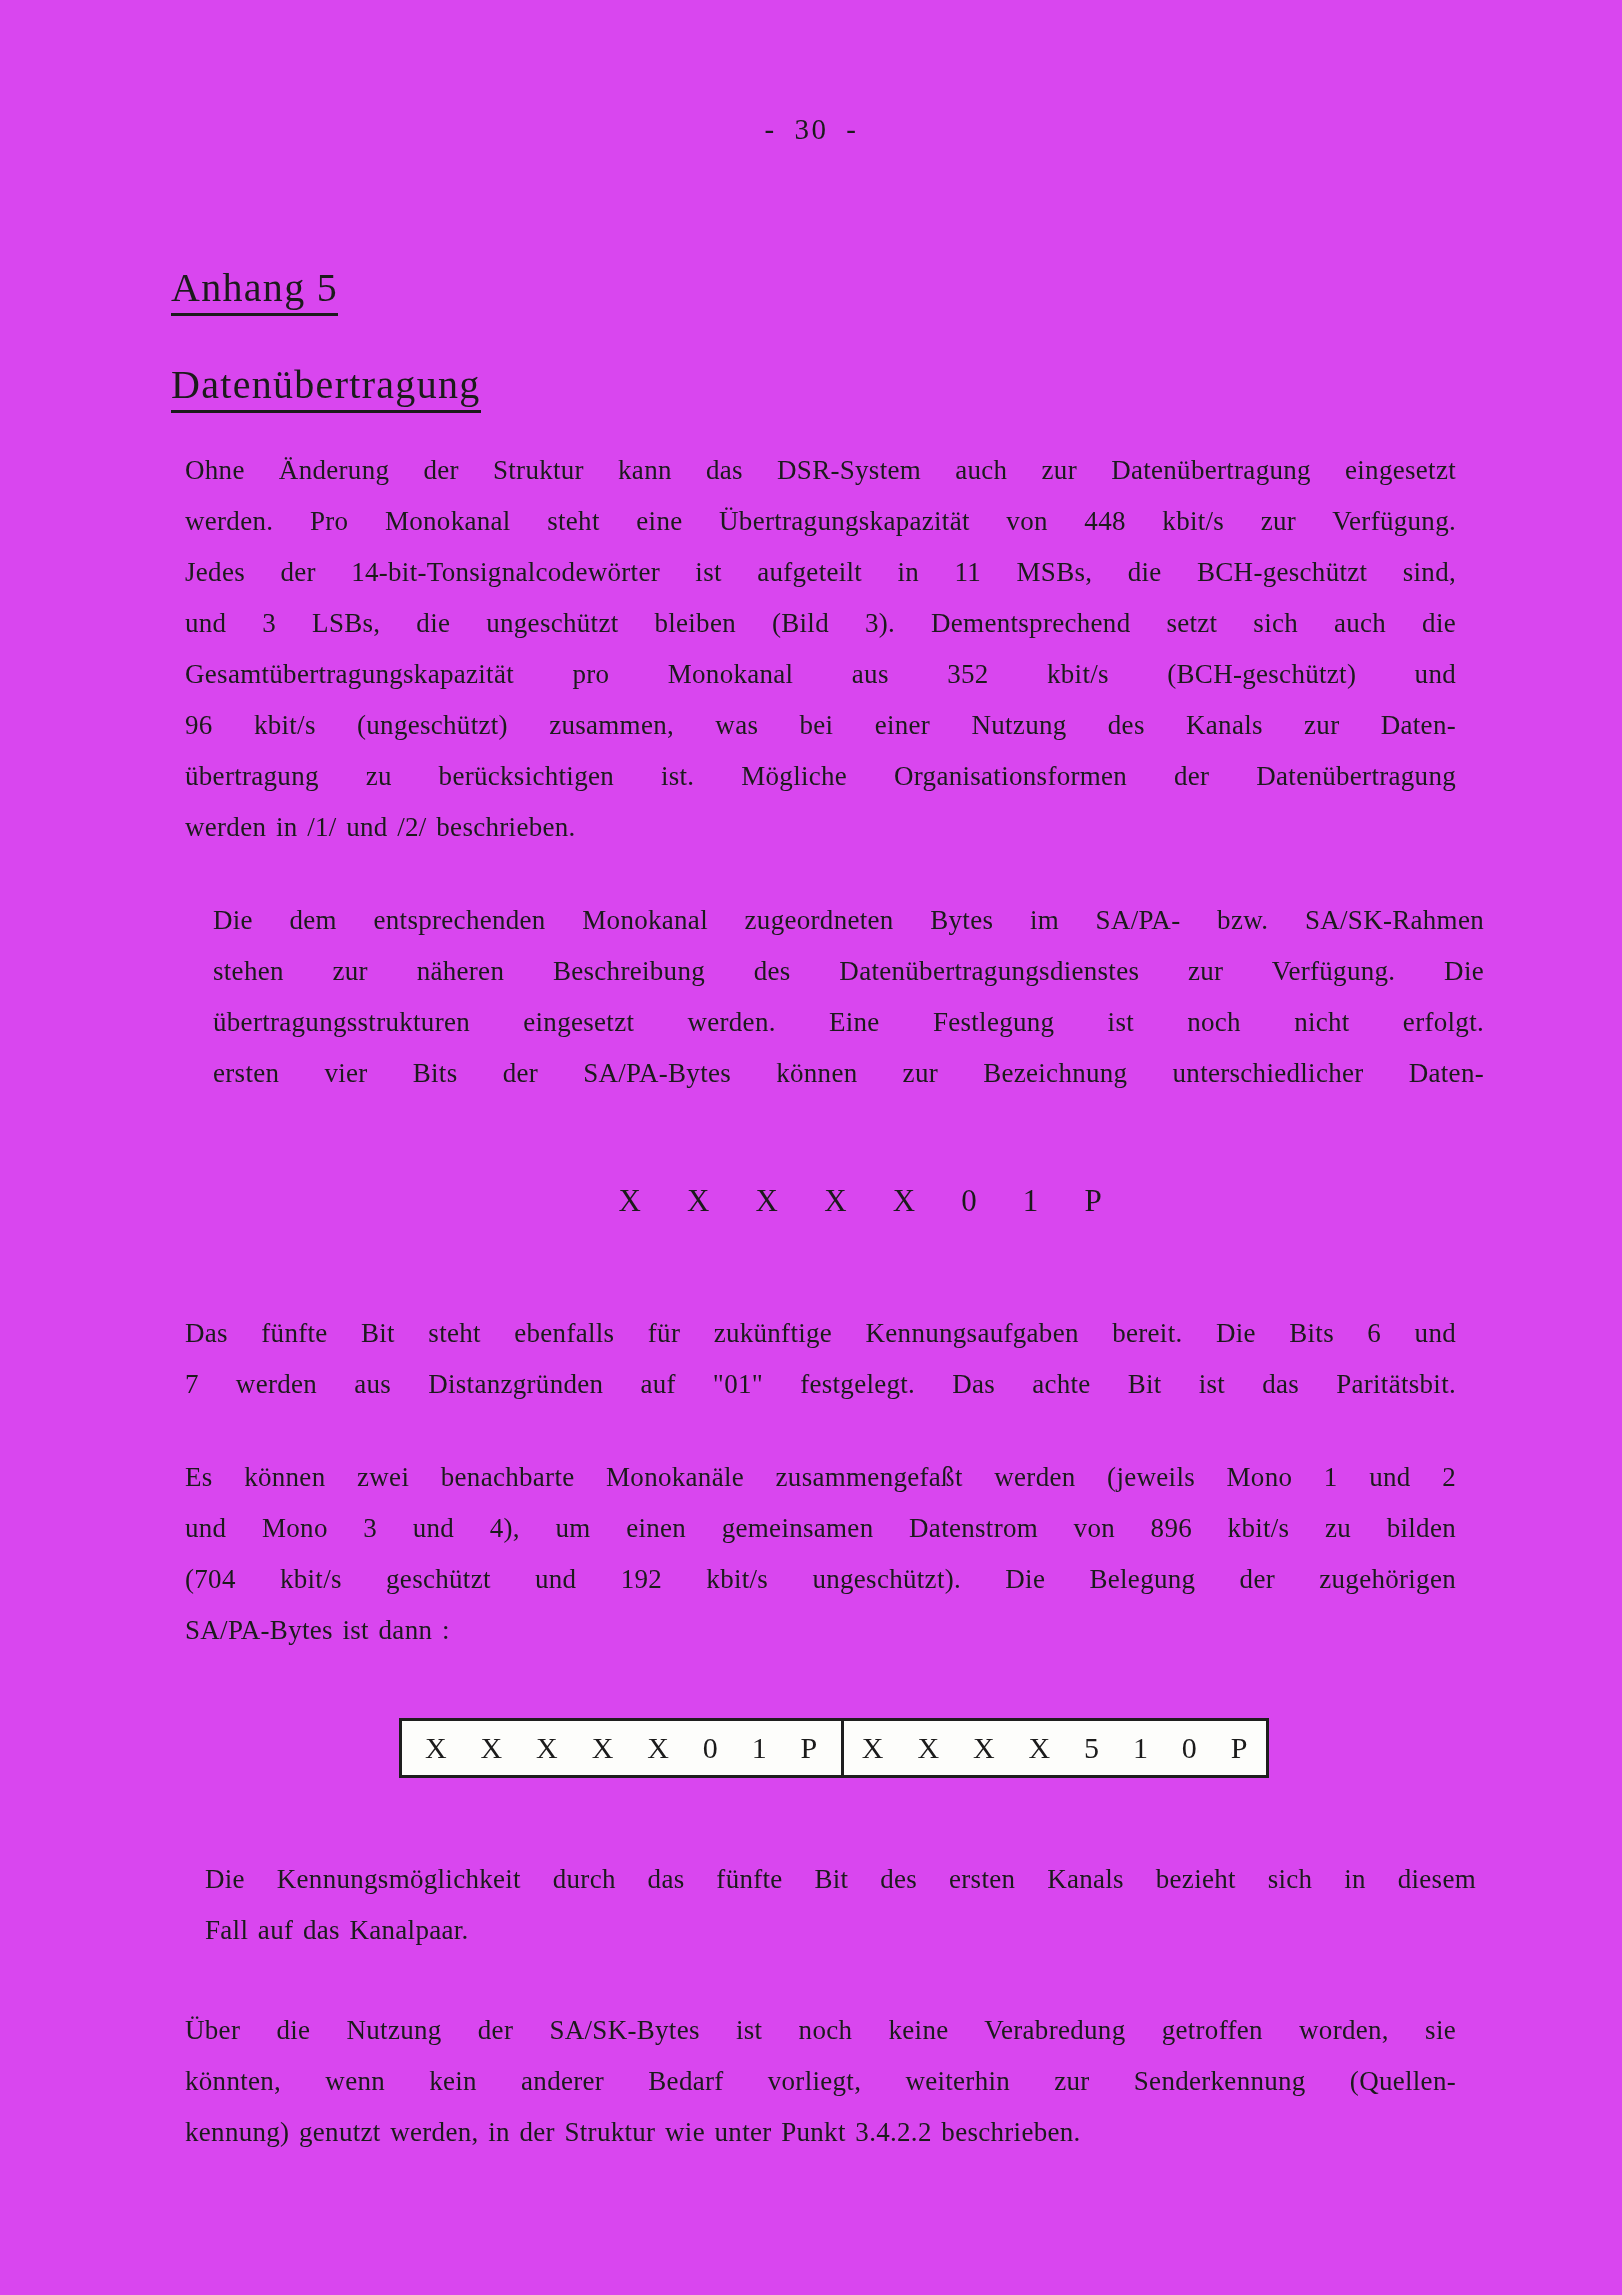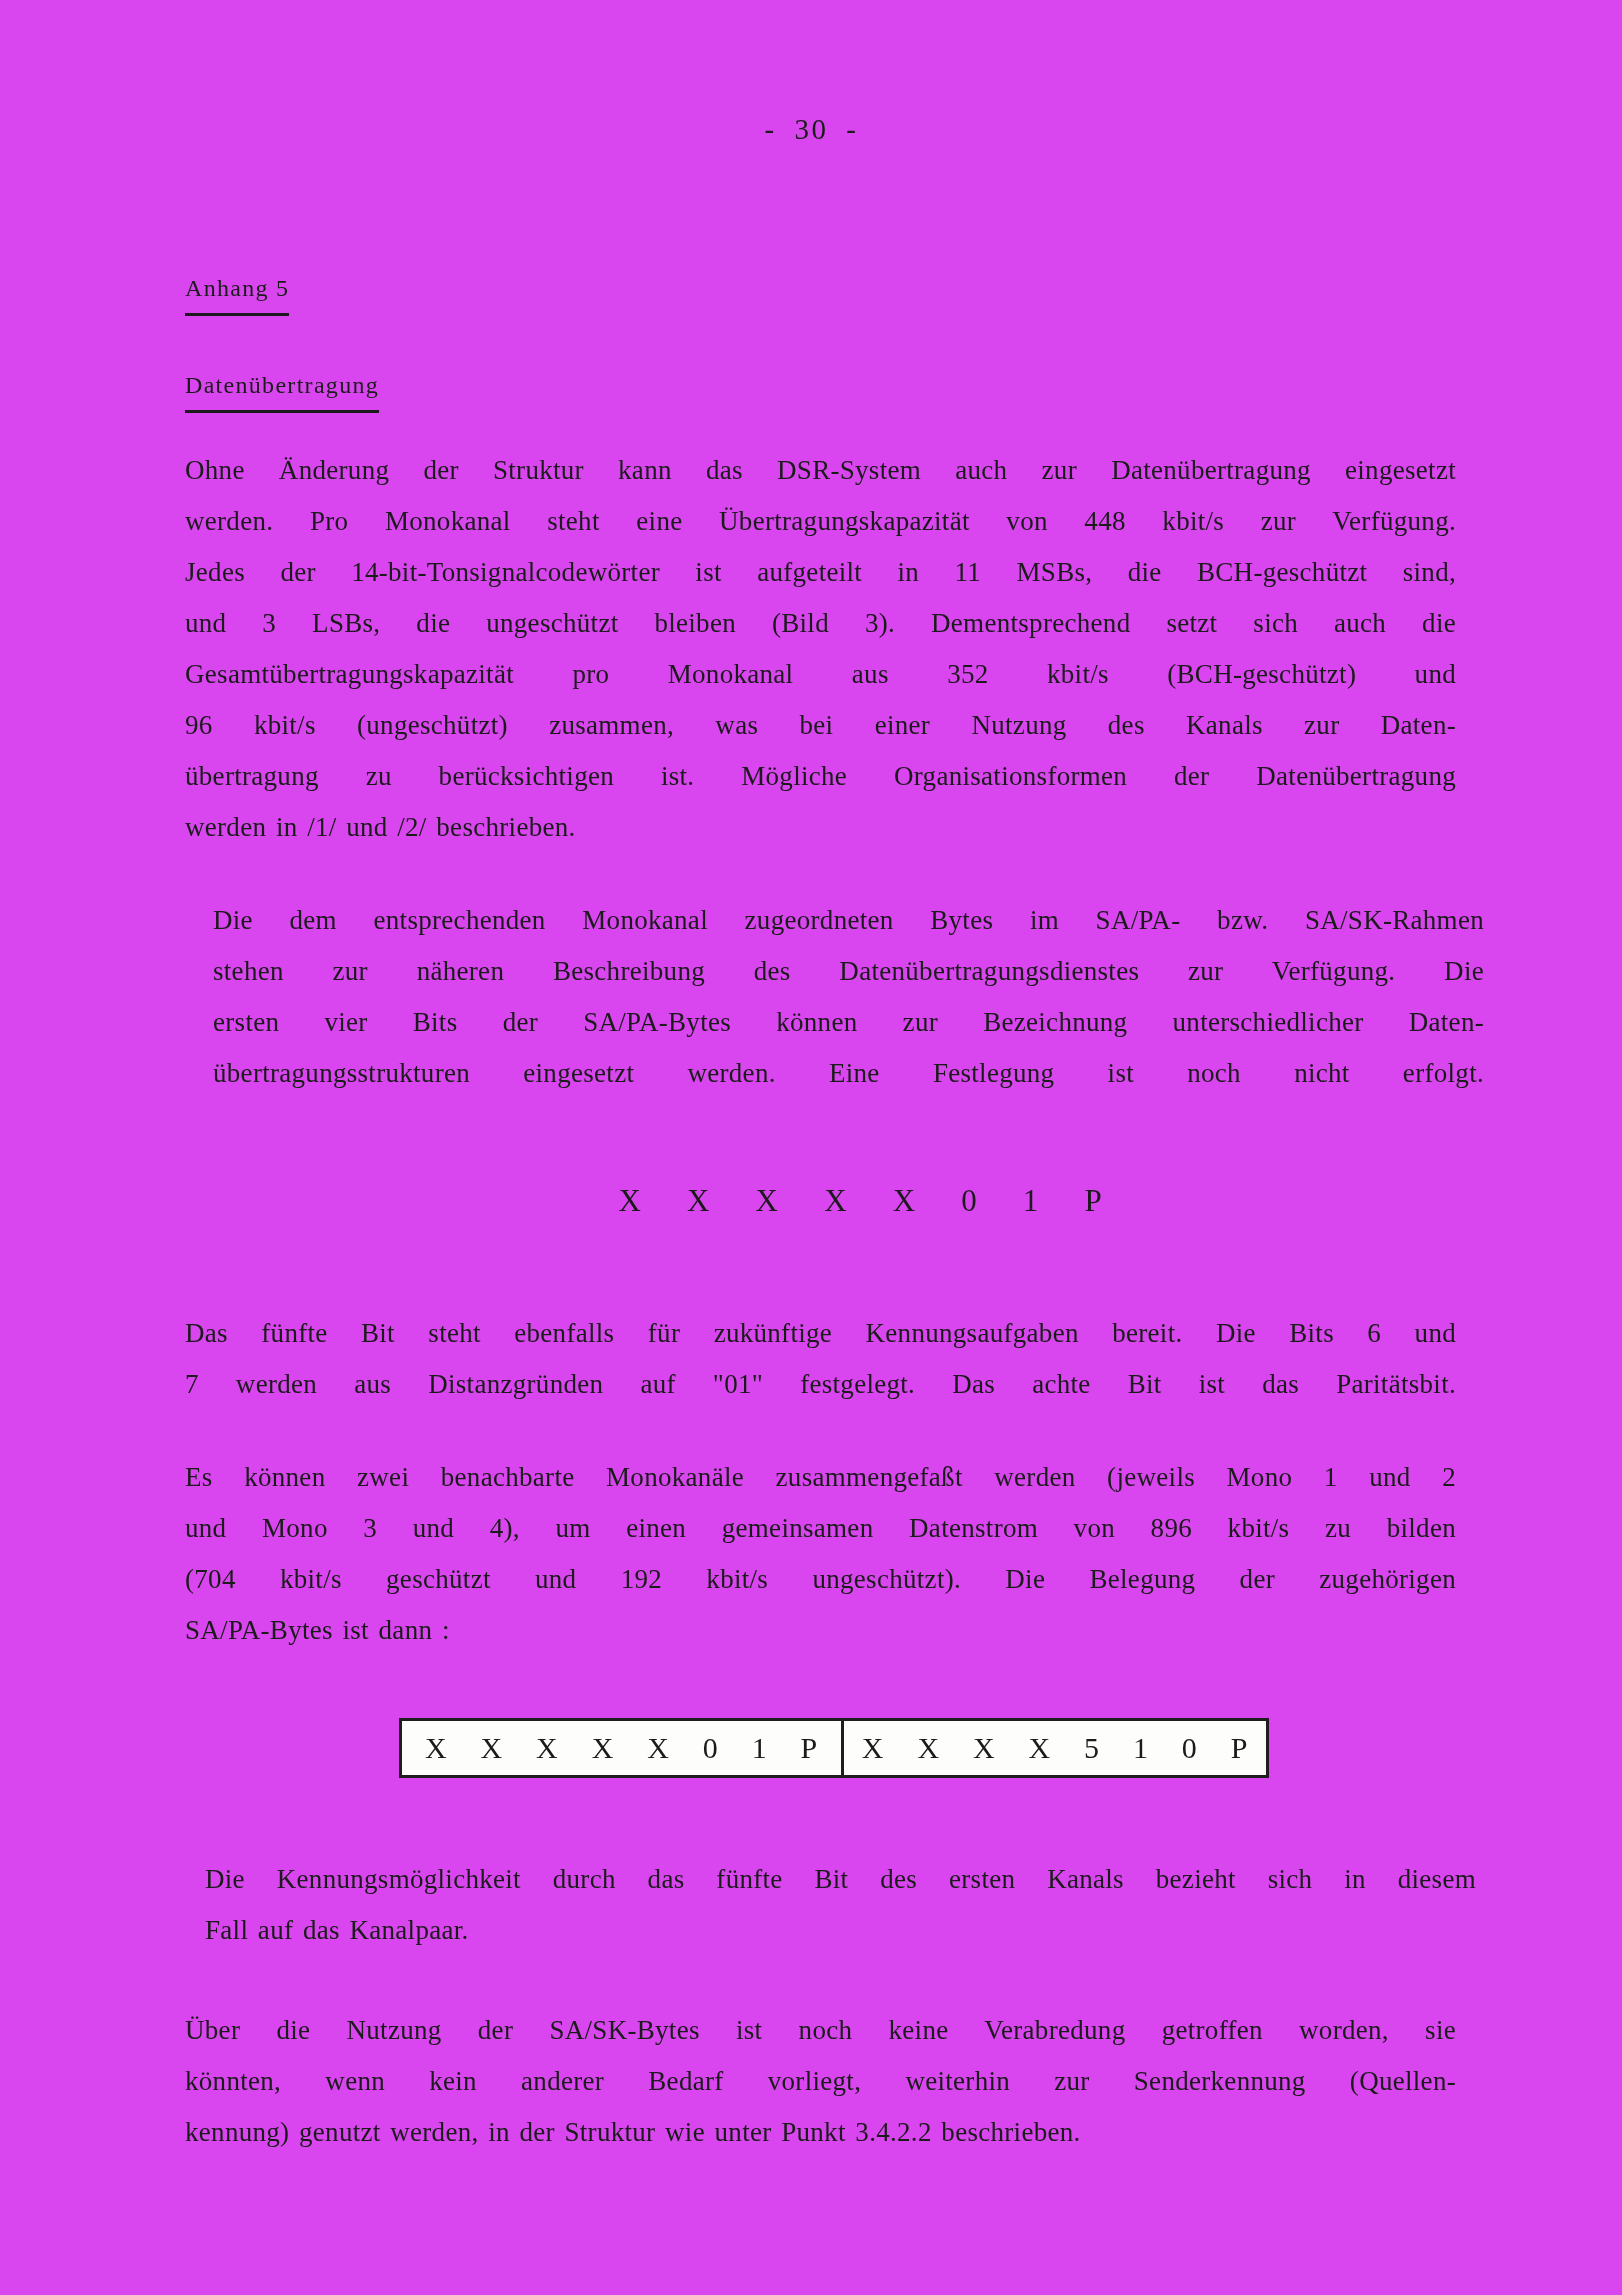--- a/index.html
+++ b/index.html
@@ -18,22 +18,22 @@
   .pagenum {
     position: absolute;
     top: 113px; left: 0; right: 0;
     text-align: center;
     font-size: 29px;
     letter-spacing: 2.6px;
     word-spacing: 7.9px;
   }
   .heading {
     position: absolute;
-    left: 185px;
-    font-size: 24px;
+    left: 171px;
+    font-size: 40px;
     letter-spacing: 1.3px;
     line-height: 42px;
     white-space: nowrap;
   }
   .heading .ul {
     display: inline-block;
     padding-bottom: 3.9px;
     border-bottom: 3.3px solid #1b1b1b;
   }
   .h-anhang   { top: 267px; }
@@ -114,22 +114,22 @@
       <div class="line">und 3 LSBs, die ungeschützt bleiben (Bild 3). Dementsprechend setzt sich auch die</div>
       <div class="line">Gesamtübertragungskapazität pro Monokanal aus 352 kbit/s (BCH-geschützt) und</div>
       <div class="line">96 kbit/s (ungeschützt) zusammen, was bei einer Nutzung des Kanals zur Daten-</div>
       <div class="line">übertragung zu berücksichtigen ist. Mögliche Organisationsformen der Datenübertragung</div>
       <div class="line last">werden in /1/ und /2/ beschrieben.</div>
     </div>
 
   <div class="para p2">
       <div class="line">Die dem entsprechenden Monokanal zugeordneten Bytes im SA/PA- bzw. SA/SK-Rahmen</div>
       <div class="line">stehen zur näheren Beschreibung des Datenübertragungsdienstes zur Verfügung. Die</div>
+      <div class="line">übertragungsstrukturen eingesetzt werden. Eine Festlegung ist noch nicht erfolgt.</div>
       <div class="line">ersten vier Bits der SA/PA-Bytes können zur Bezeichnung unterschiedlicher Daten-</div>
-      <div class="line">übertragungsstrukturen eingesetzt werden. Eine Festlegung ist noch nicht erfolgt.</div>
     </div>
 
   <div class="bitrow">X X X X X 0 1 P</div>
 
   <div class="para p3">
       <div class="line">Das fünfte Bit steht ebenfalls für zukünftige Kennungsaufgaben bereit. Die Bits 6 und</div>
       <div class="line">7 werden aus Distanzgründen auf "01" festgelegt. Das achte Bit ist das Paritätsbit.</div>
     </div>
 
   <div class="para p4">

